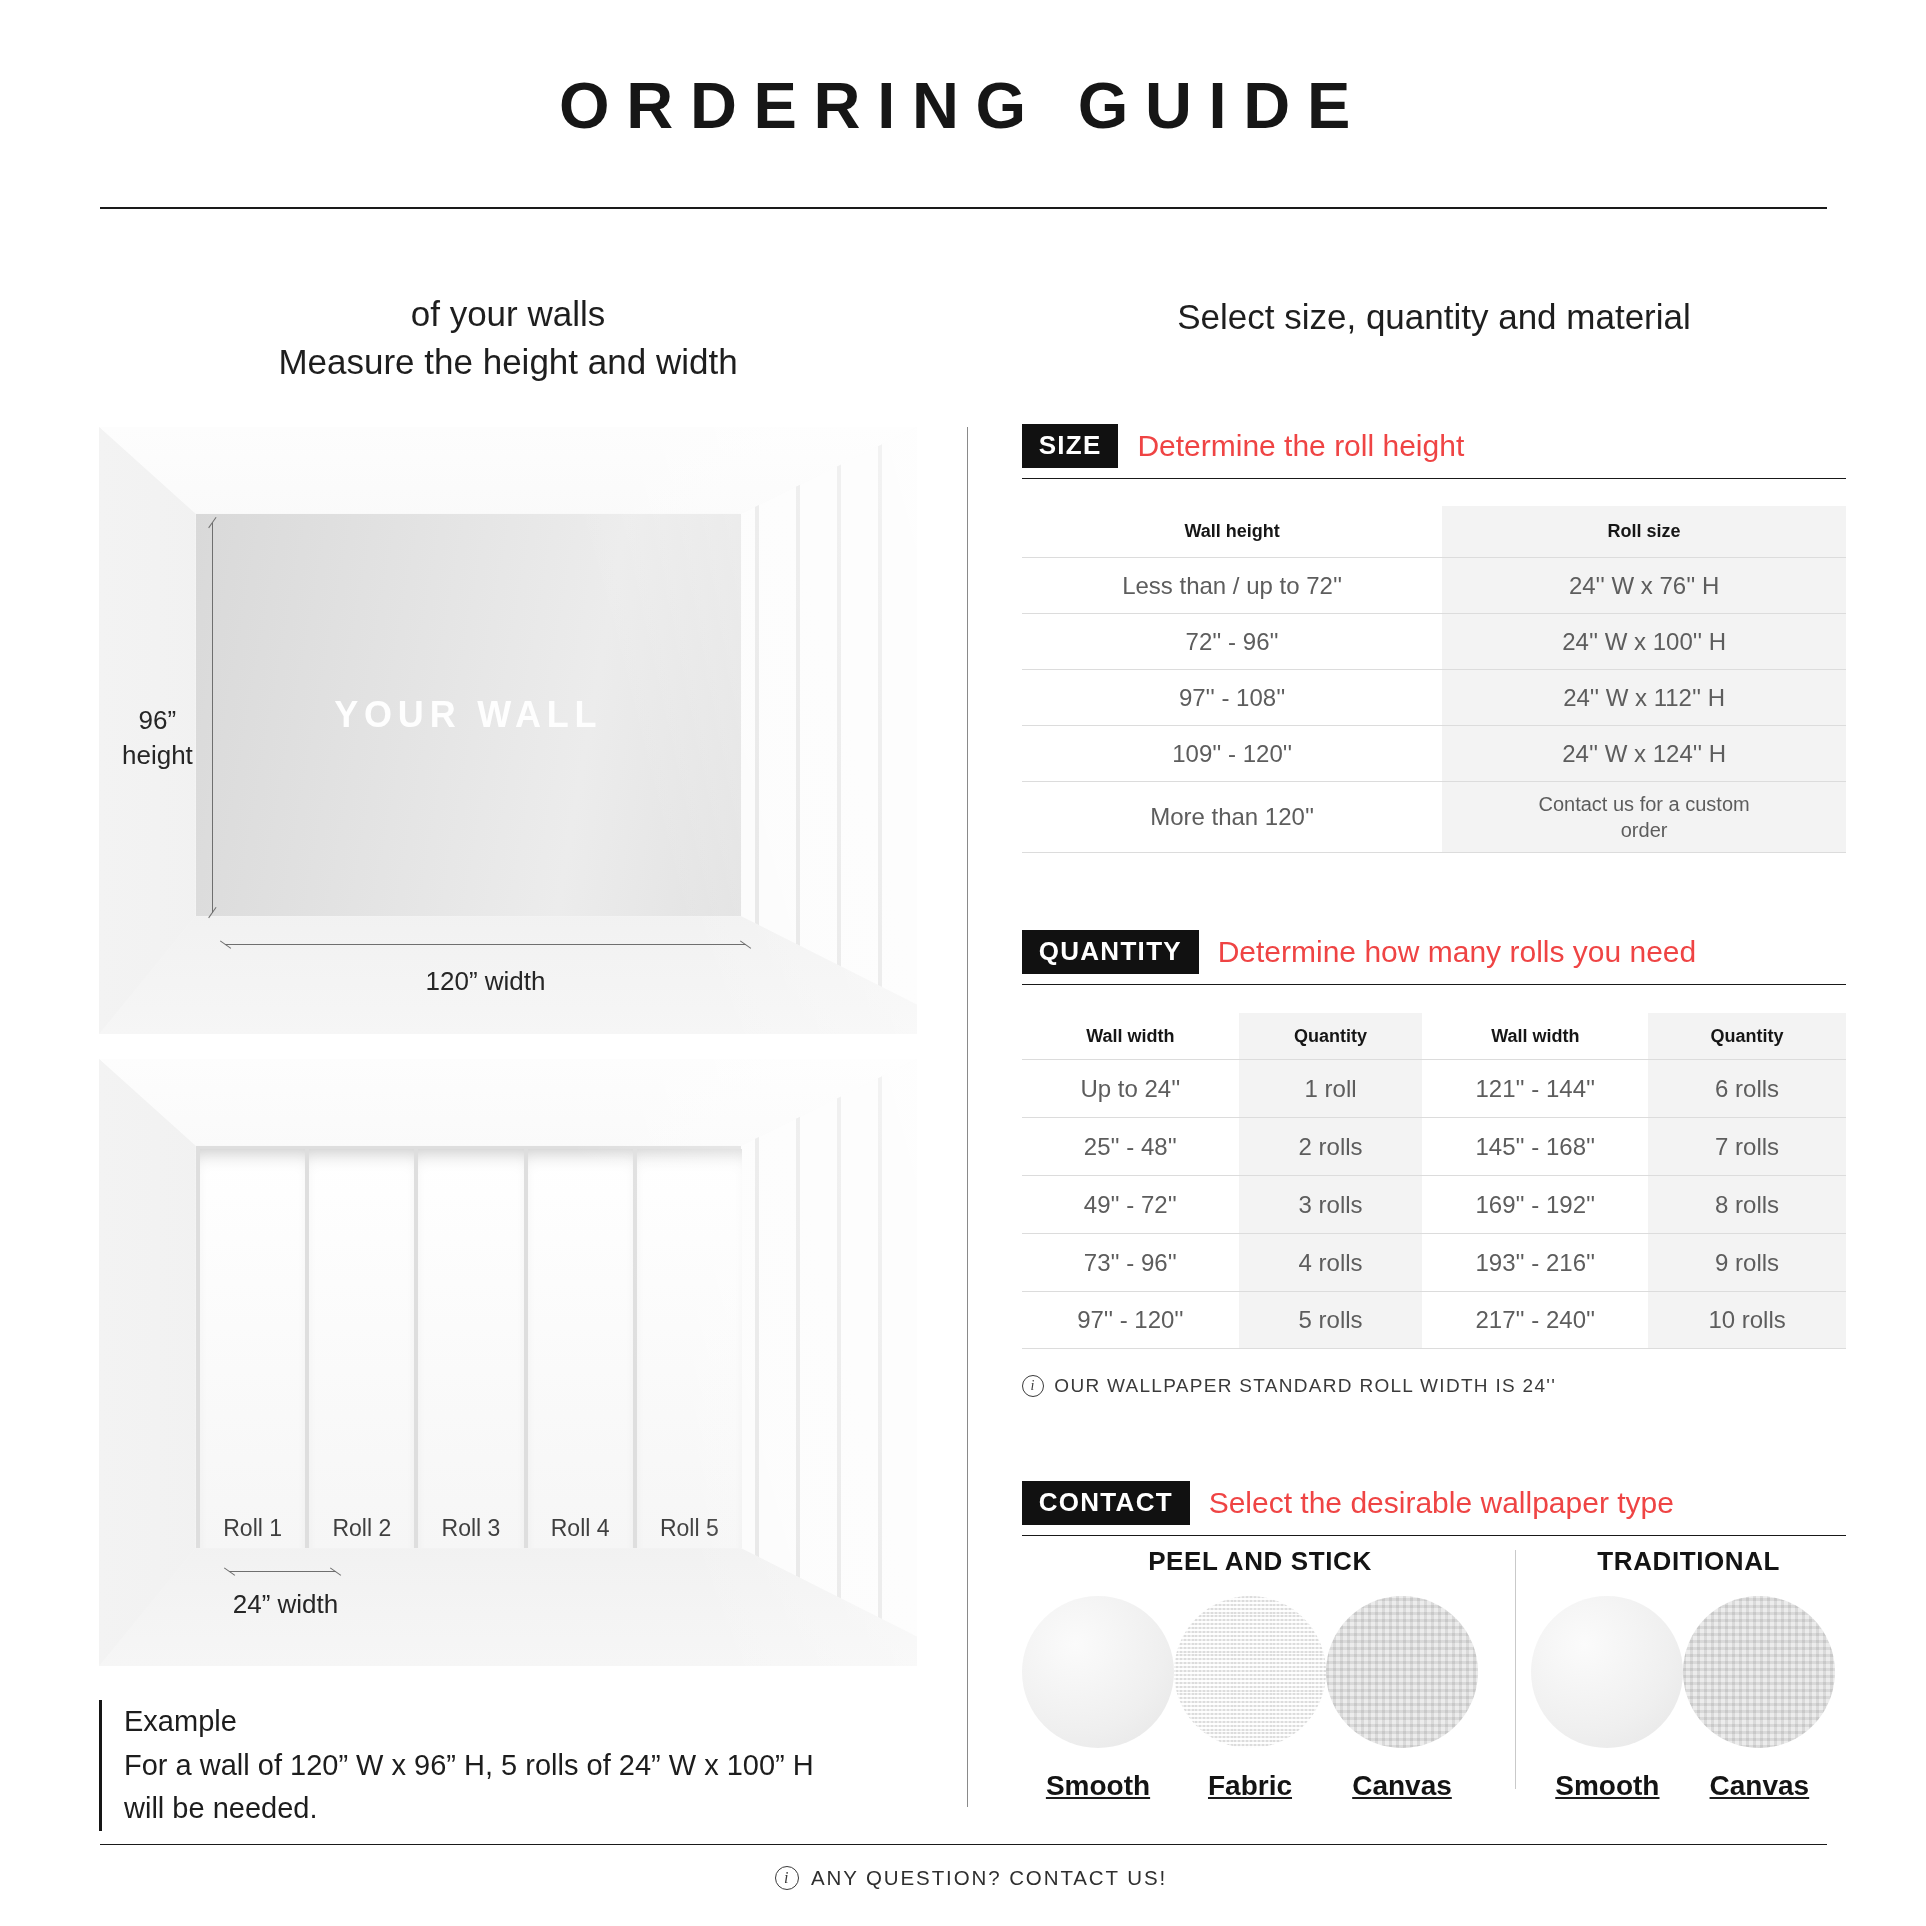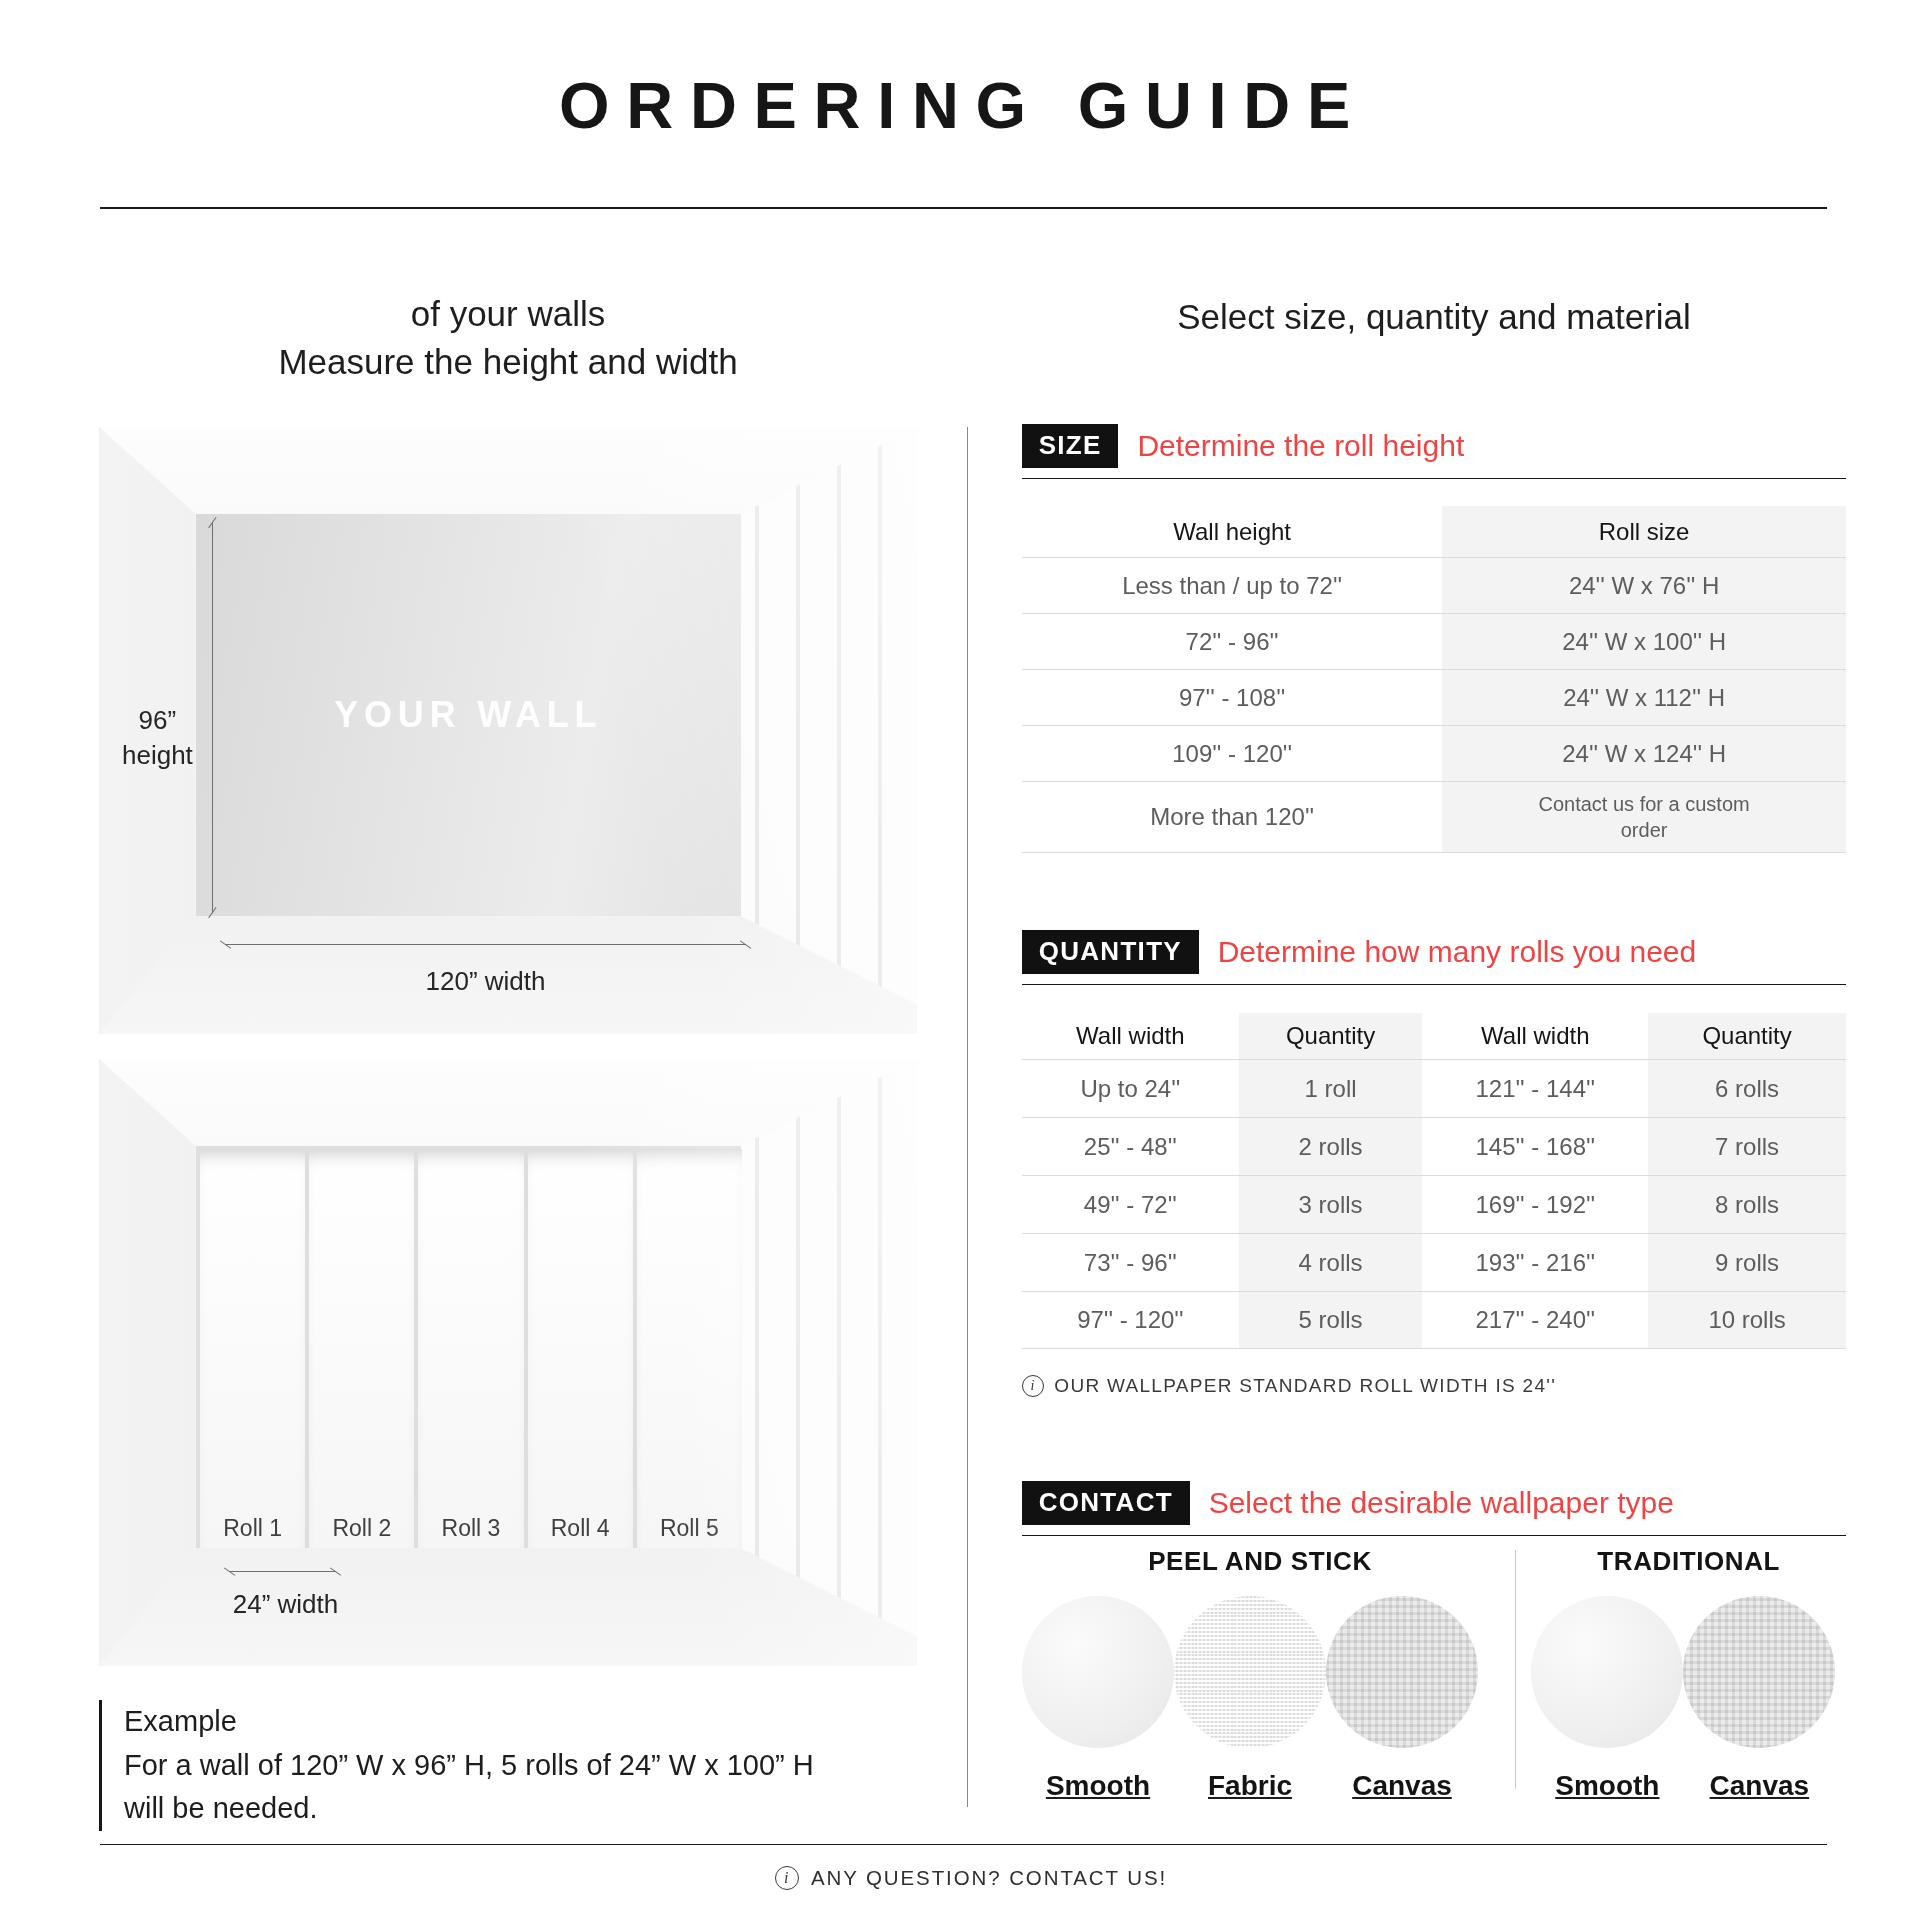--- a/index.html
+++ b/index.html
@@ -96,21 +96,21 @@
   .size-table > div:nth-child(n+3) { border-top:0.6px solid #dcdcdc; }
   .size-table > div:nth-child(n+11) { border-bottom:0.6px solid #dcdcdc; }
 
   .qty-table { position:absolute; top:1013px; left:0; width:100%; display:grid;
     grid-template-columns:26.3% 22.3% 27.4% 24%; grid-template-rows:46px repeat(5,58px); }
   .qty-table > div { display:flex; align-items:center; justify-content:center; text-align:center; }
   .qty-table > div:nth-child(4n+2), .qty-table > div:nth-child(4n) { background:#f3f3f3; }
   .qty-table > div:nth-child(n+5) { border-top:0.6px solid #dcdcdc; }
   .qty-table > div:nth-child(n+21) { border-bottom:0.6px solid #dcdcdc; }
 
-  .th { font-size:24px; font-weight:400; color:#161616; }
+  .th { font-size:18px; font-weight:700; color:#161616; }
   .td { font-size:24px; color:#5d5d5d; }
   .small-cell { font-size:20px; line-height:1.3; padding:0 83px; }
 
   .note-row { position:absolute; top:1375px; left:0; width:100%; display:flex;
     align-items:center; justify-content:flex-start; gap:10.3px; font-size:19px;
     letter-spacing:1.3px; color:#3a3a3a; }
   .info-icon { width:22px; height:22px; border:1.3px solid #3a3a3a; border-radius:50%;
     display:inline-flex; align-items:center; justify-content:center; font-size:14px;
     font-style:italic; font-family:"Liberation Serif","DejaVu Serif",serif;
     color:#3a3a3a; flex:0 0 auto; }

